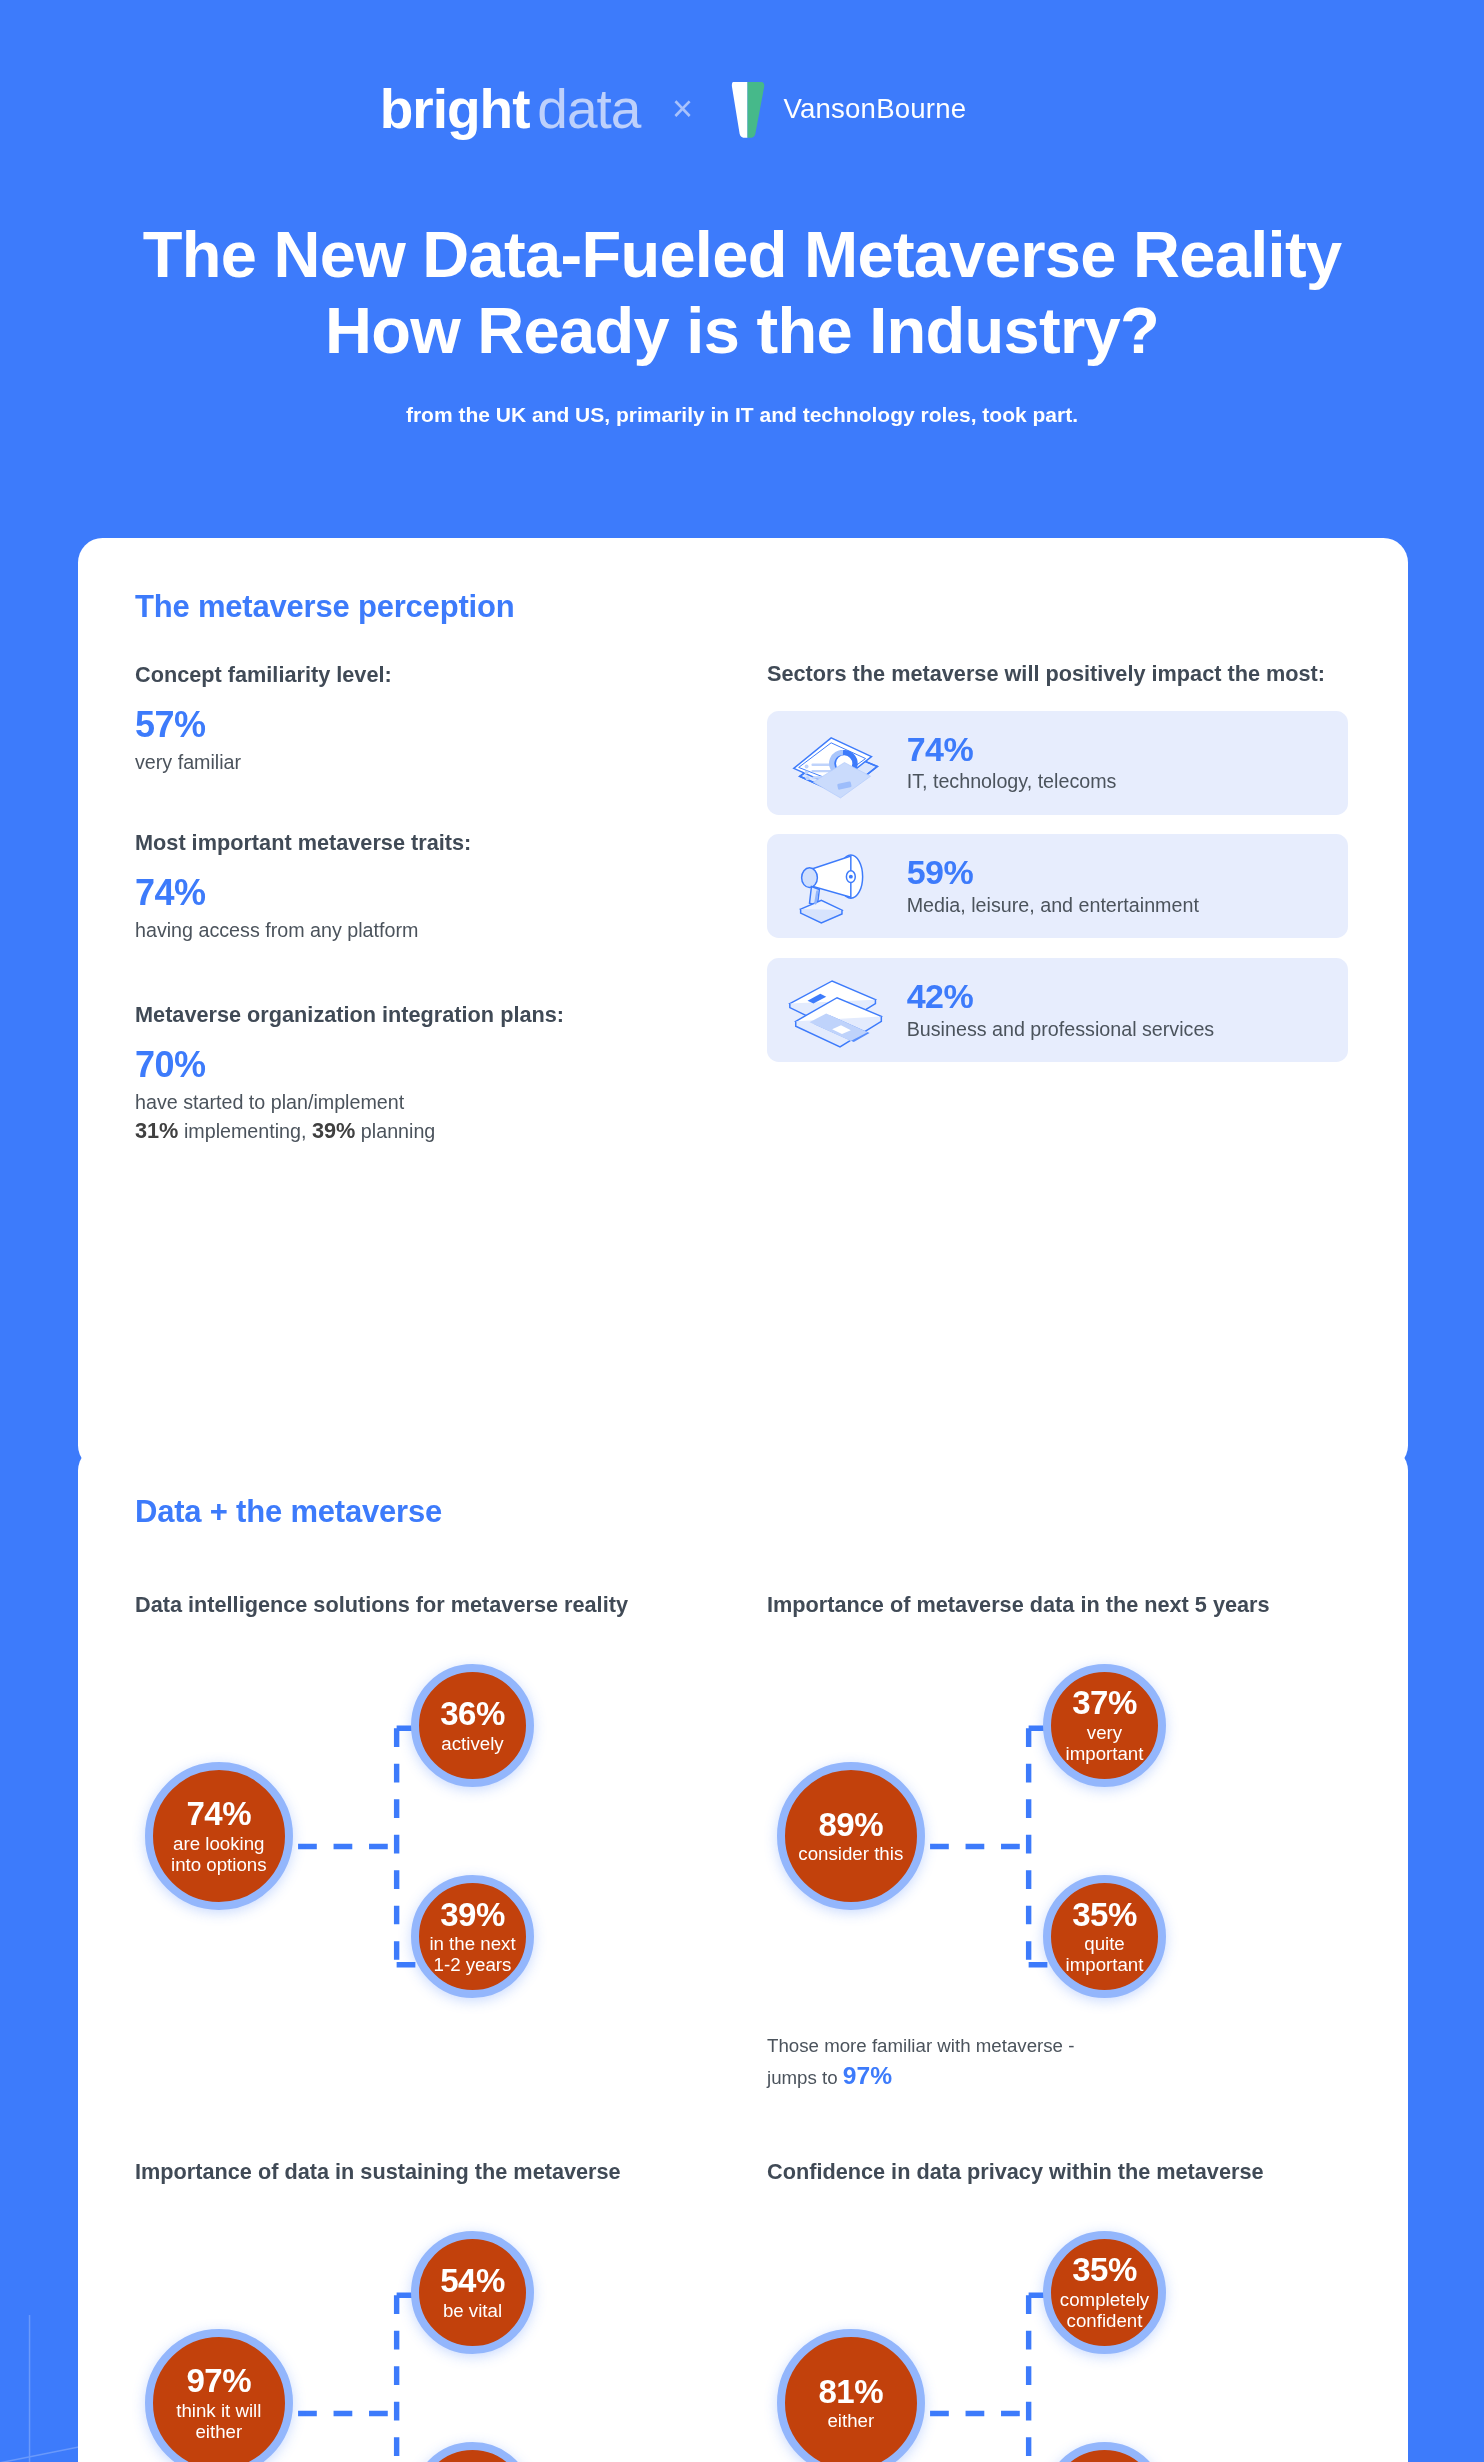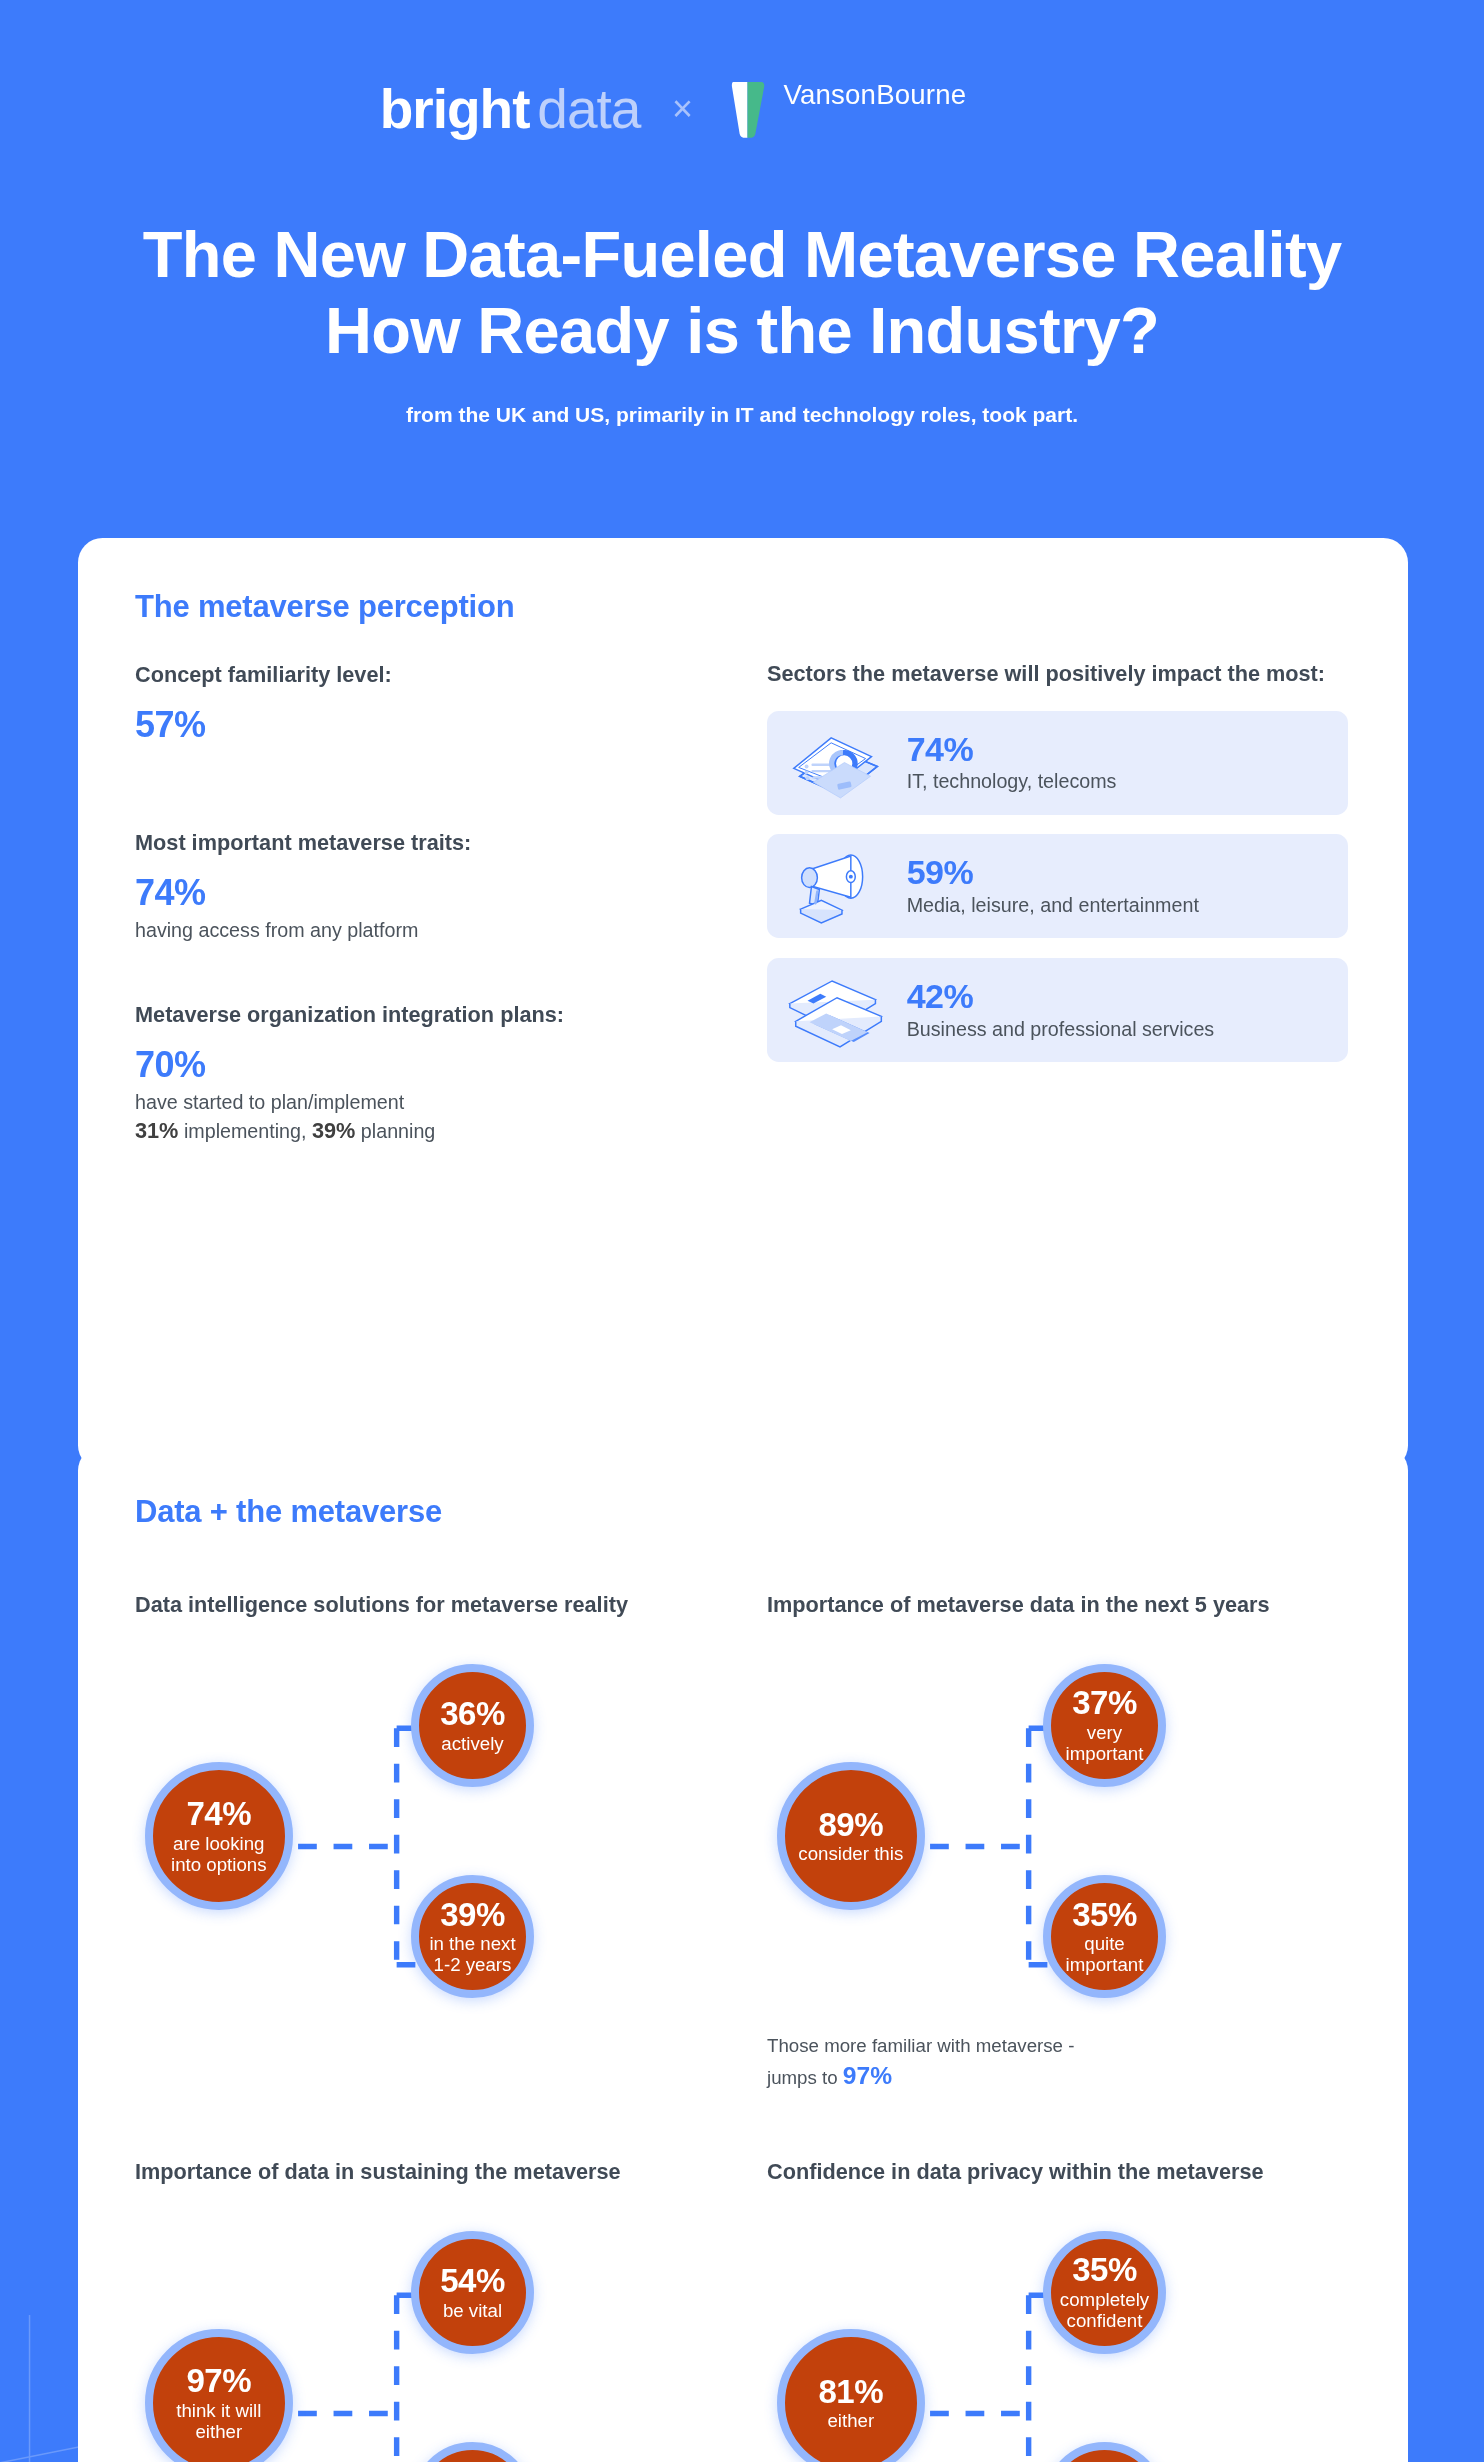--- a/index.html
+++ b/index.html
@@ -46,21 +46,21 @@
     font-size: 55px; font-weight: 700; letter-spacing: -1px;
     display: flex; align-items: baseline; gap: 7.9px;
     line-height: 1;
   }
   .bd-bright { color: #ffffff; }
   .bd-data   { color: #bdd0fb; font-weight: 400; }
   .logo-x {
     color: #a9c2fb; font-size: 36px; font-weight: 300;
     line-height: 1; padding: 0 8.9px;
   }
-  .vb-logo { display: flex; gap: 13.8px; }
+  .vb-logo { display: flex; align-items: center; gap: 13.8px; }
   .vb-mark { width: 45px; height: 60px; display:block; }
   .vb-name { color: #ffffff; font-size: 27.6px; font-weight: 400; letter-spacing: 0.2px; }
 
   .headline {
     position: absolute; top: 217px; left: 0; width: 1484px;
     text-align: center; color: #ffffff;
     font-size: 65px; font-weight: 700; line-height: 1.17;
     letter-spacing: -0.7px;
   }
   .subhead {
@@ -218,20 +218,21 @@
     <div>from the UK and US, primarily in IT and technology roles, took part.</div>
   </div>
 
   <div class="card" id="card1">
 
     <div class="card-title" id="c1-title">The metaverse perception</div>
 
     <div class="c1-left c1-blk" id="c1-blk1">
       <div class="sec-head">Concept familiarity level:</div>
       <div class="big-pct">57%</div>
+      <div class="sub-line">very familiar</div>
     </div>
 
     <div class="c1-left c1-blk" id="c1-blk2">
       <div class="sec-head">Most important metaverse traits:</div>
       <div class="big-pct">74%</div>
       <div class="sub-line">having access from any platform</div>
     </div>
 
     <div class="c1-left c1-blk" id="c1-blk3">
       <div class="sec-head">Metaverse organization integration plans:</div>

